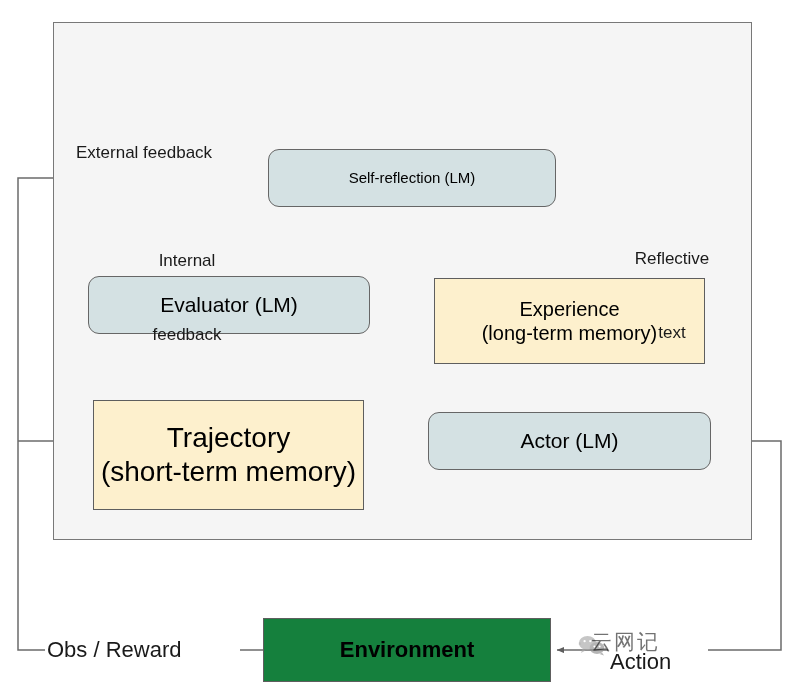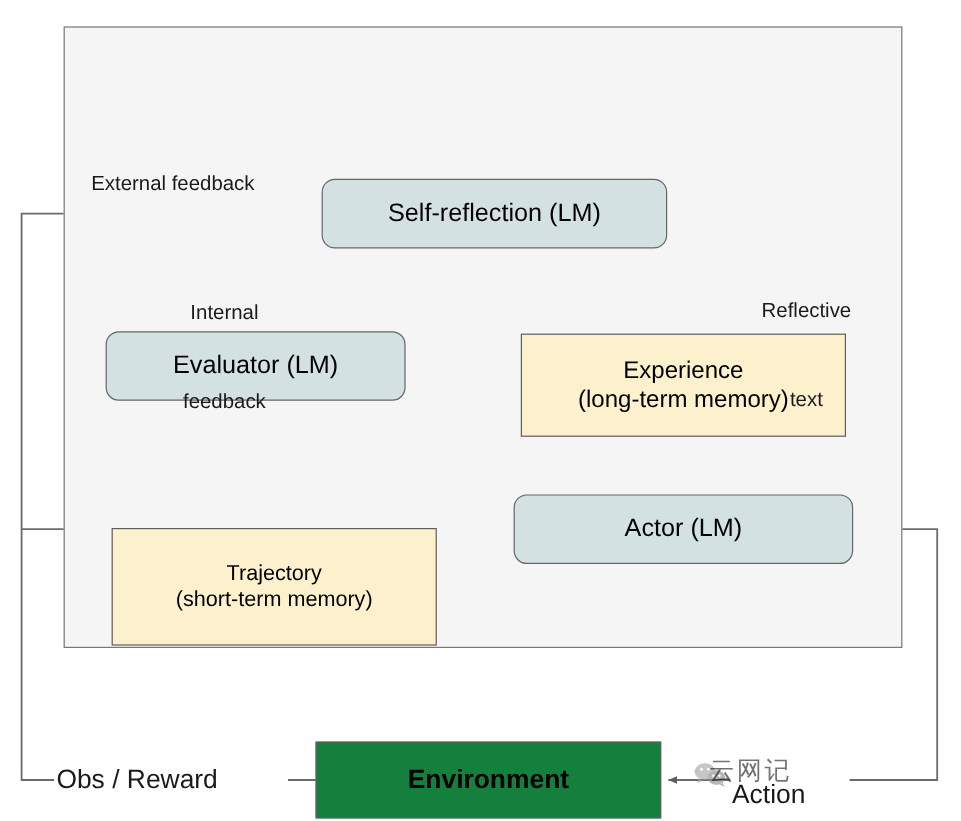--- a/index.html
+++ b/index.html
@@ -71,25 +71,25 @@
     border: 1.4px solid #5e5e5e;
     border-radius: 0px;
   }
   .node-gray {
     background: #15803d;
     border: 1.6px solid #5e5e5e;
     border-radius: 0px;
     font-weight: bold;
   }
 
-  #selfreflection { left: 268px; top: 149px; width: 288px; height: 58px; font-size: 21px; }
-  #evaluator      { left: 88px;  top: 276px; width: 250px; height: 58px; font-size: 21px; }
+  #selfreflection { left: 268px; top: 149px; width: 288px; height: 58px; font-size: 15px; }
+  #evaluator      { left: 88px;  top: 276px; width: 282px; height: 58px; font-size: 21px; }
   #experience     { left: 434px; top: 278px; width: 271px; height: 86px; font-size: 20px; }
   #actor          { left: 428px; top: 412px; width: 283px; height: 58px; font-size: 21px; }
-  #trajectory     { left: 93px;  top: 400px; width: 271px; height: 98px; font-size: 18px; margin-top: 40px; }
+  #trajectory     { left: 93px;  top: 400px; width: 271px; height: 110px; font-size: 28px; }
   #environment    { left: 263px; top: 618px; width: 288px; height: 64px; font-size: 22px; }
 
   .node .l1 { display:block; }
   .node .l2 { display:block; }
 
   
   .label {
     position: absolute;
     color: #1a1a1a;
     font-size: 17px;

